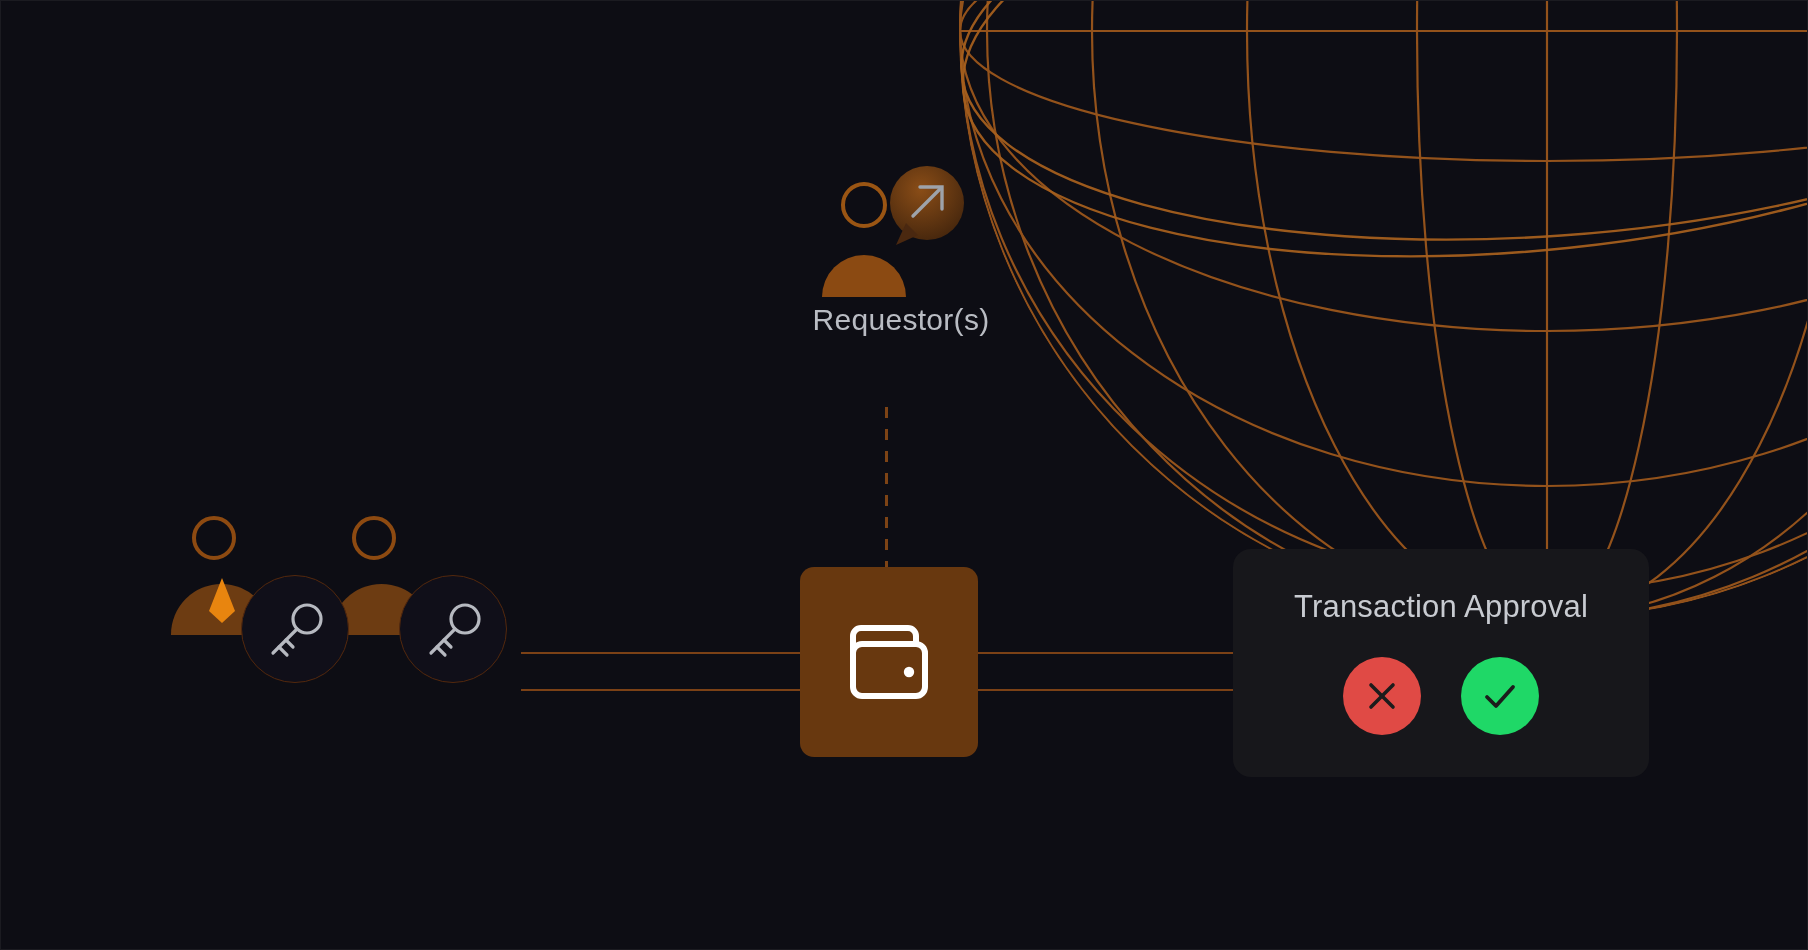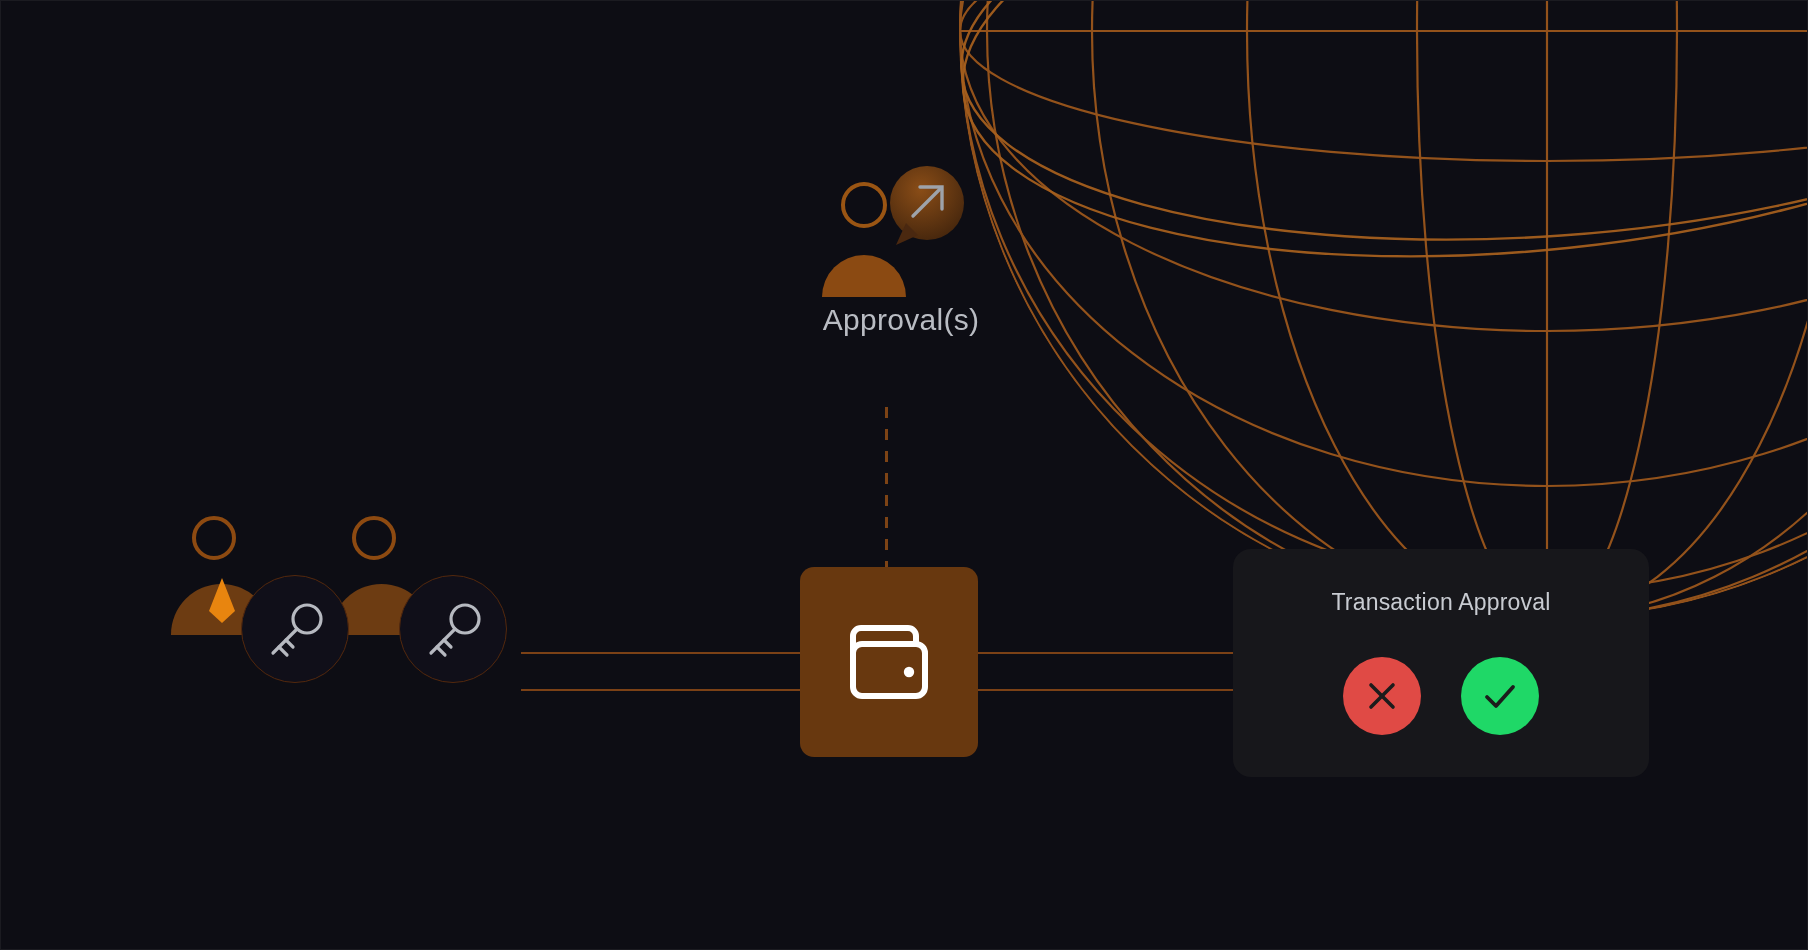--- a/index.html
+++ b/index.html
@@ -156,21 +156,21 @@
     background: #17171b;
     border-radius: 18px;
   }
   #approval-title {
     position: absolute;
     top: 40px;
     left: 0;
     width: 100%;
     text-align: center;
     color: #c8cbd1;
-    font-size: 23px;
+    font-size: 31px;
     letter-spacing: 0.2px;
   }
   #approval-actions {
     position: absolute;
     top: 108px;
     left: 0;
     width: 100%;
     display: flex;
     justify-content: center;
     gap: 40px;
@@ -234,21 +234,21 @@
         </radialGradient>
       </defs>
       <circle cx="43" cy="38" r="37" fill="url(#bubbleGrad)"></circle>
       <path d="M22 58 L12 80 L34 70 Z" fill="#4a2810"></path>
       <g stroke="#9ea3aa" stroke-width="3.4" fill="none" stroke-linecap="round">
         <line x1="29" y1="51" x2="57" y2="23"></line>
         <polyline points="36,22 58,22 58,44"></polyline>
       </g>
     </svg>
 
-    <div id="requestor-label">Approval(s)</div>
+    <div id="requestor-label">Requestor(s)</div>
   </div>
 
   <div id="dashed-connector"></div>
 
   <div id="signer-cluster">
 
     <div class="person" style="left:0px; top:0px;">
       <div class="head"></div>
       <div class="body"></div>
       <svg class="eth-mark" viewBox="0 0 28 58">

